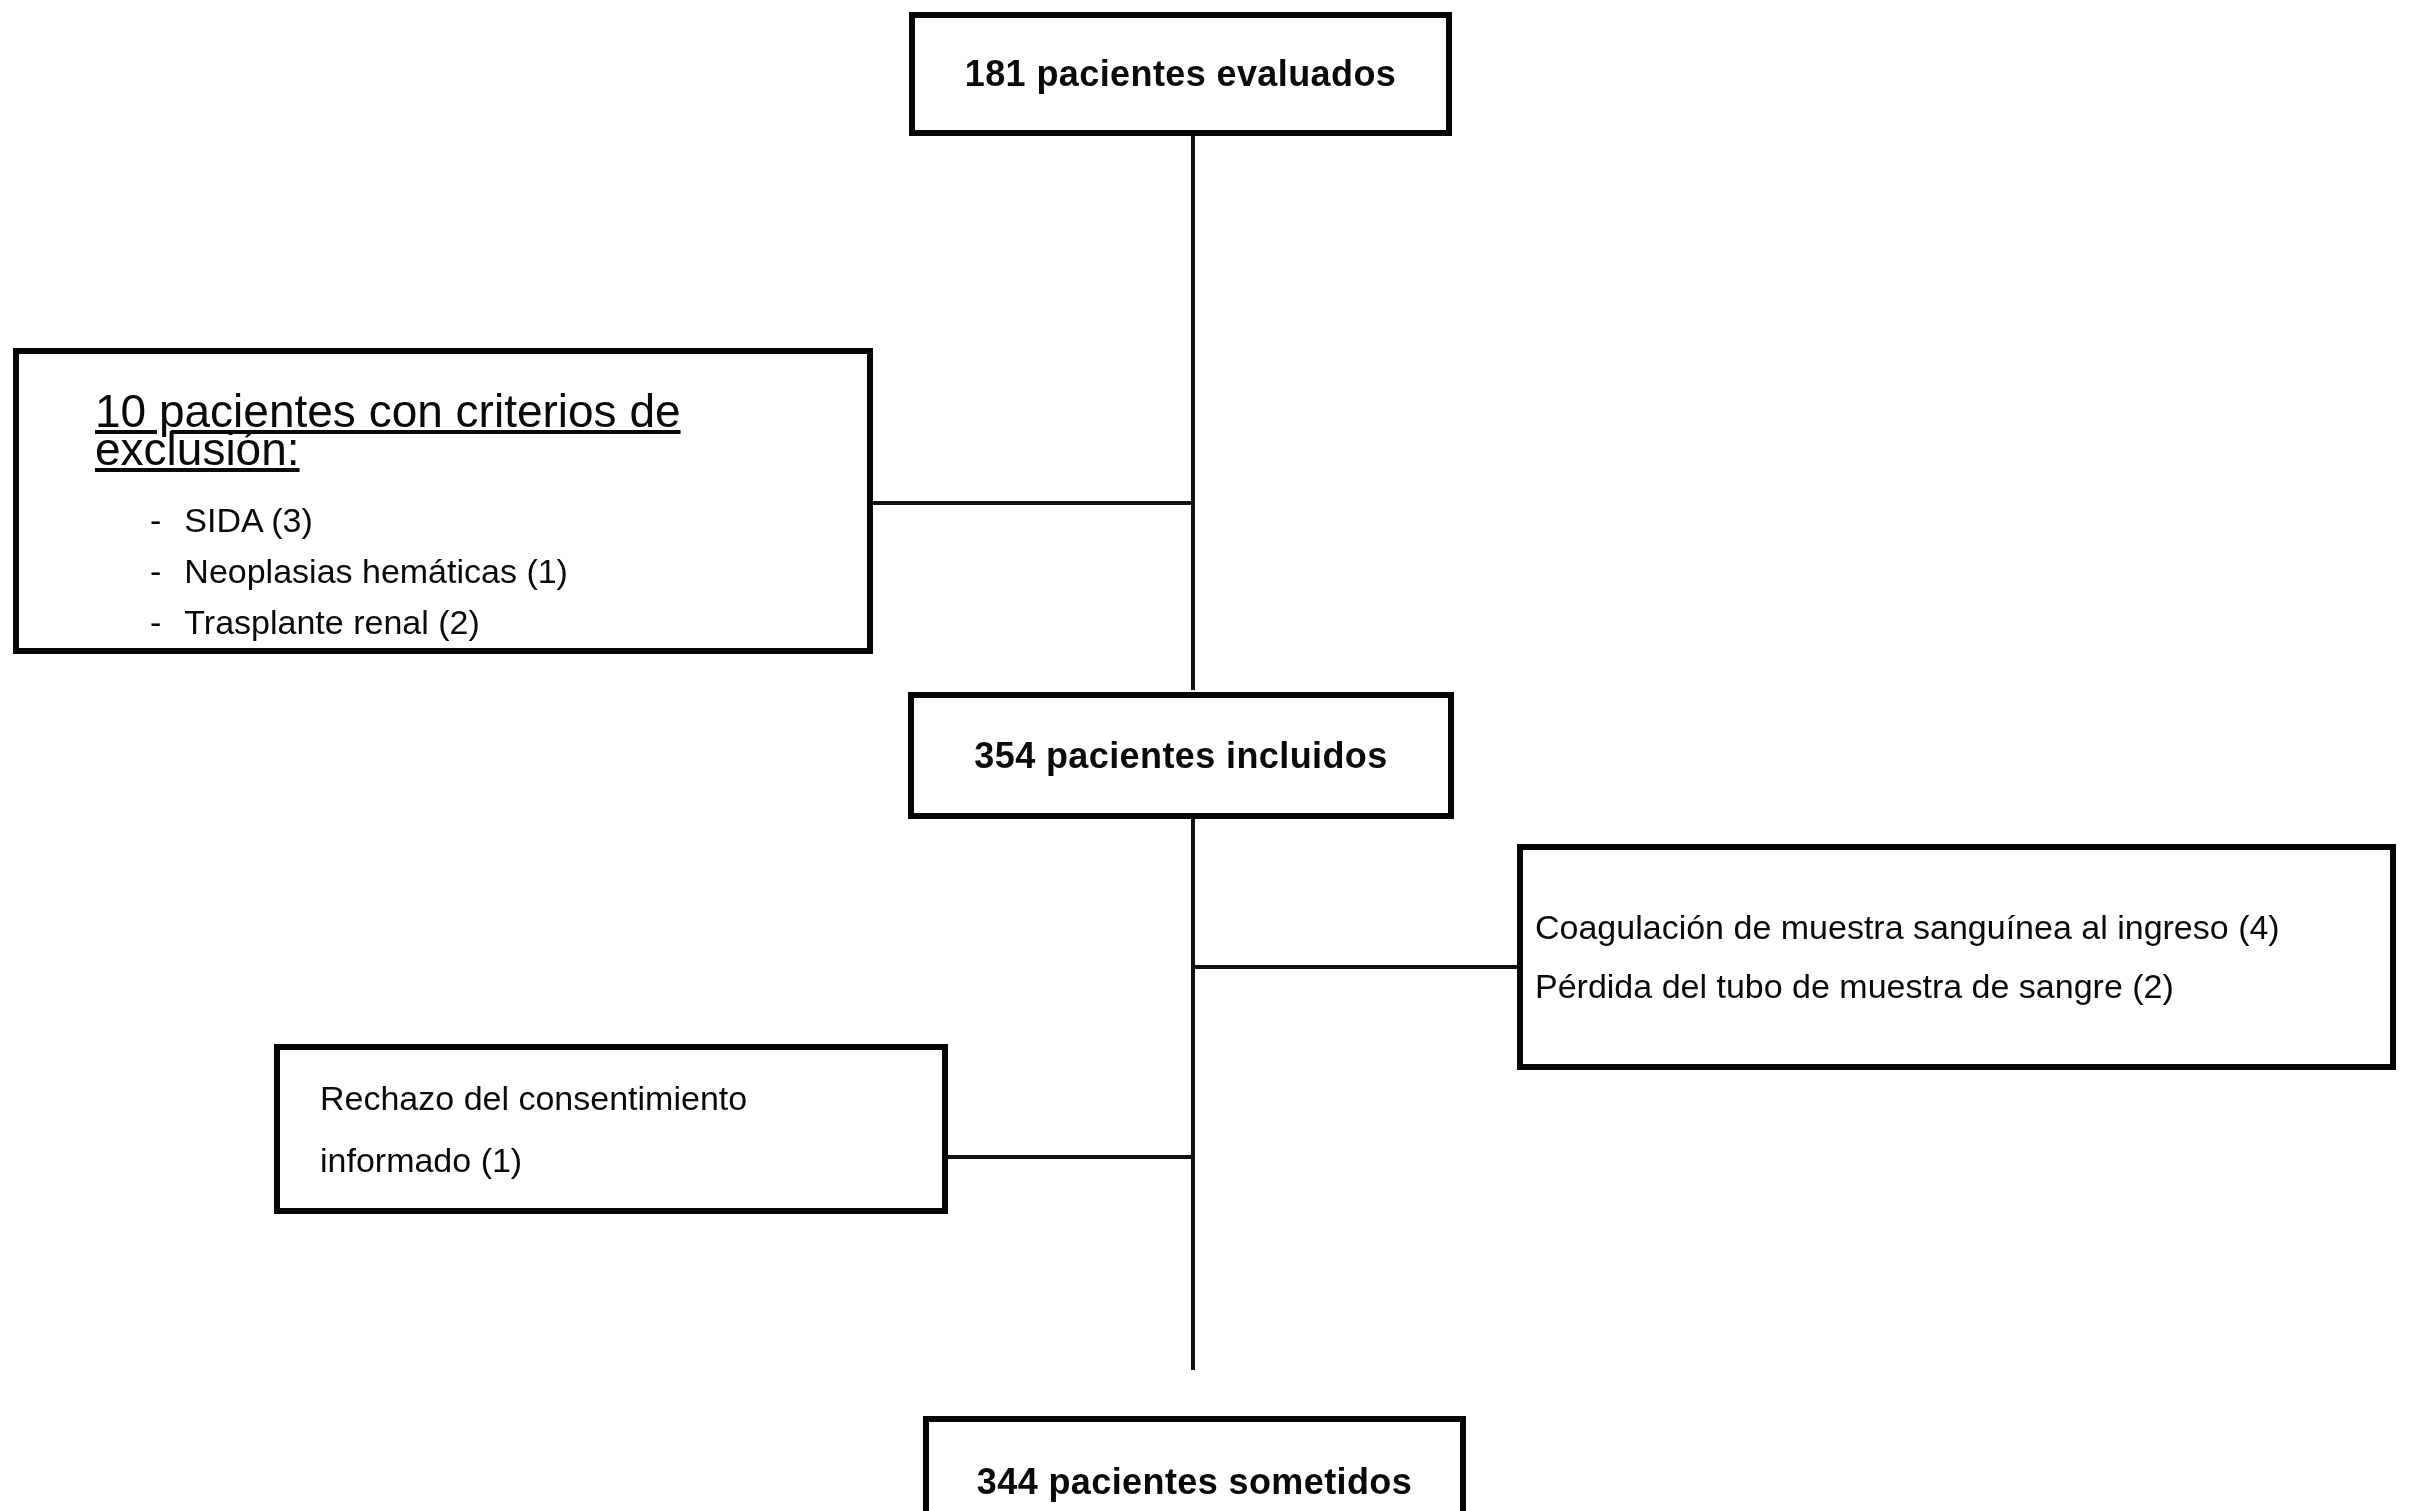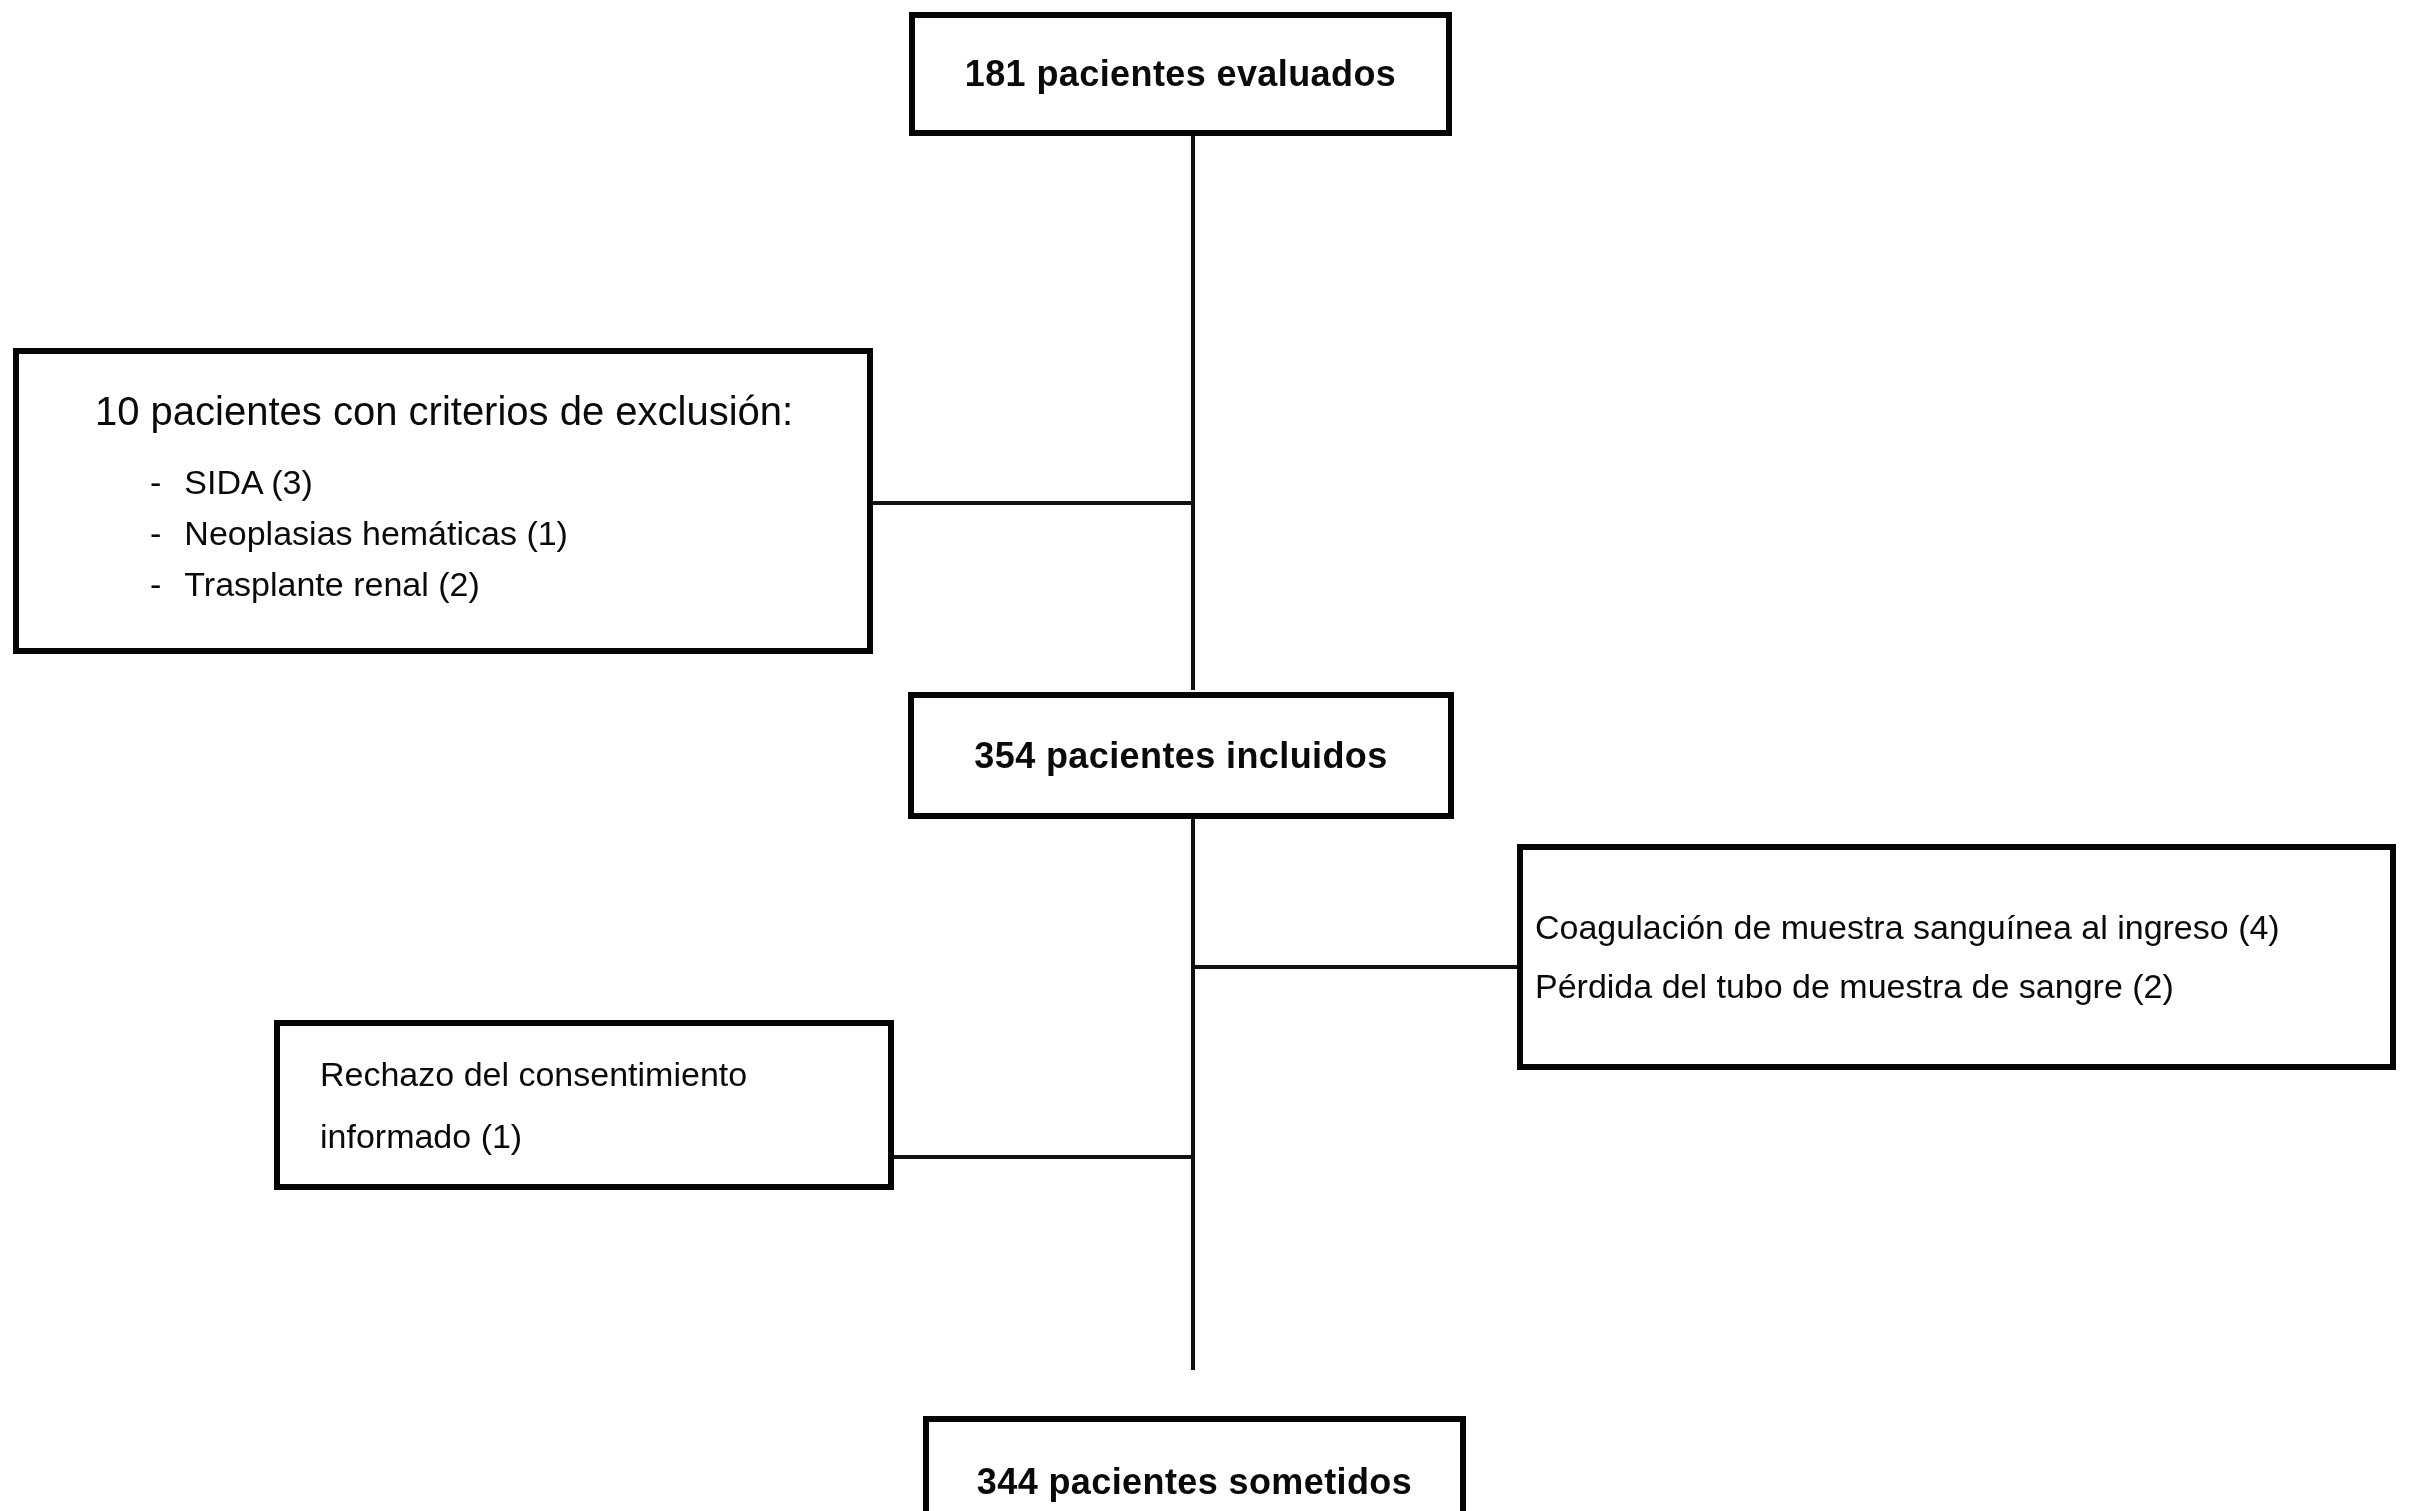--- a/index.html
+++ b/index.html
@@ -31,22 +31,23 @@
     letter-spacing: 0.4px;
     white-space: nowrap;
   }
   .connector {
     position: absolute;
     background: #111111;
   }
   
   .excl-title {
     margin: 38px 15.2px 0 76px;
-    font-size: 40px;
+    font-size: 46px;
     line-height: 38px;
+    text-decoration: underline;
   }
   .excl-list {
     margin: 35px 0 0 131px;
   }
   .excl-item {
     display: flex;
     align-items: baseline;
     gap: 23px;
     font-size: 34px;
     line-height: 35px;
@@ -104,21 +105,21 @@
 
   <div class="node center-label" id="node-included" style="left:908px; top:692px; width:546px; height:127px;">
     <span>354 pacientes incluidos</span>
   </div>
 
   <div class="node ann" id="node-sample-loss" style="left:1517px; top:844px; width:879px; height:226px;">
     <div class="line">Coagulación de muestra sanguínea al ingreso (4)</div>
     <div class="line">Pérdida del tubo de muestra de sangre (2)</div>
   </div>
 
-  <div class="node ann" id="node-consent" style="left:274px; top:1020px; width:620px; height:170px;">
+  <div class="node ann" id="node-consent" style="left:274px; top:1044px; width:674px; height:170px;">
     <div class="line">Rechazo del consentimiento</div>
     <div class="line">informado (1)</div>
   </div>
 
   <div class="node center-label" id="node-final" style="left:923px; top:1416px; width:543px; height:131px;">
     <span>344 pacientes sometidos</span>
   </div>
 
 </div>
 

